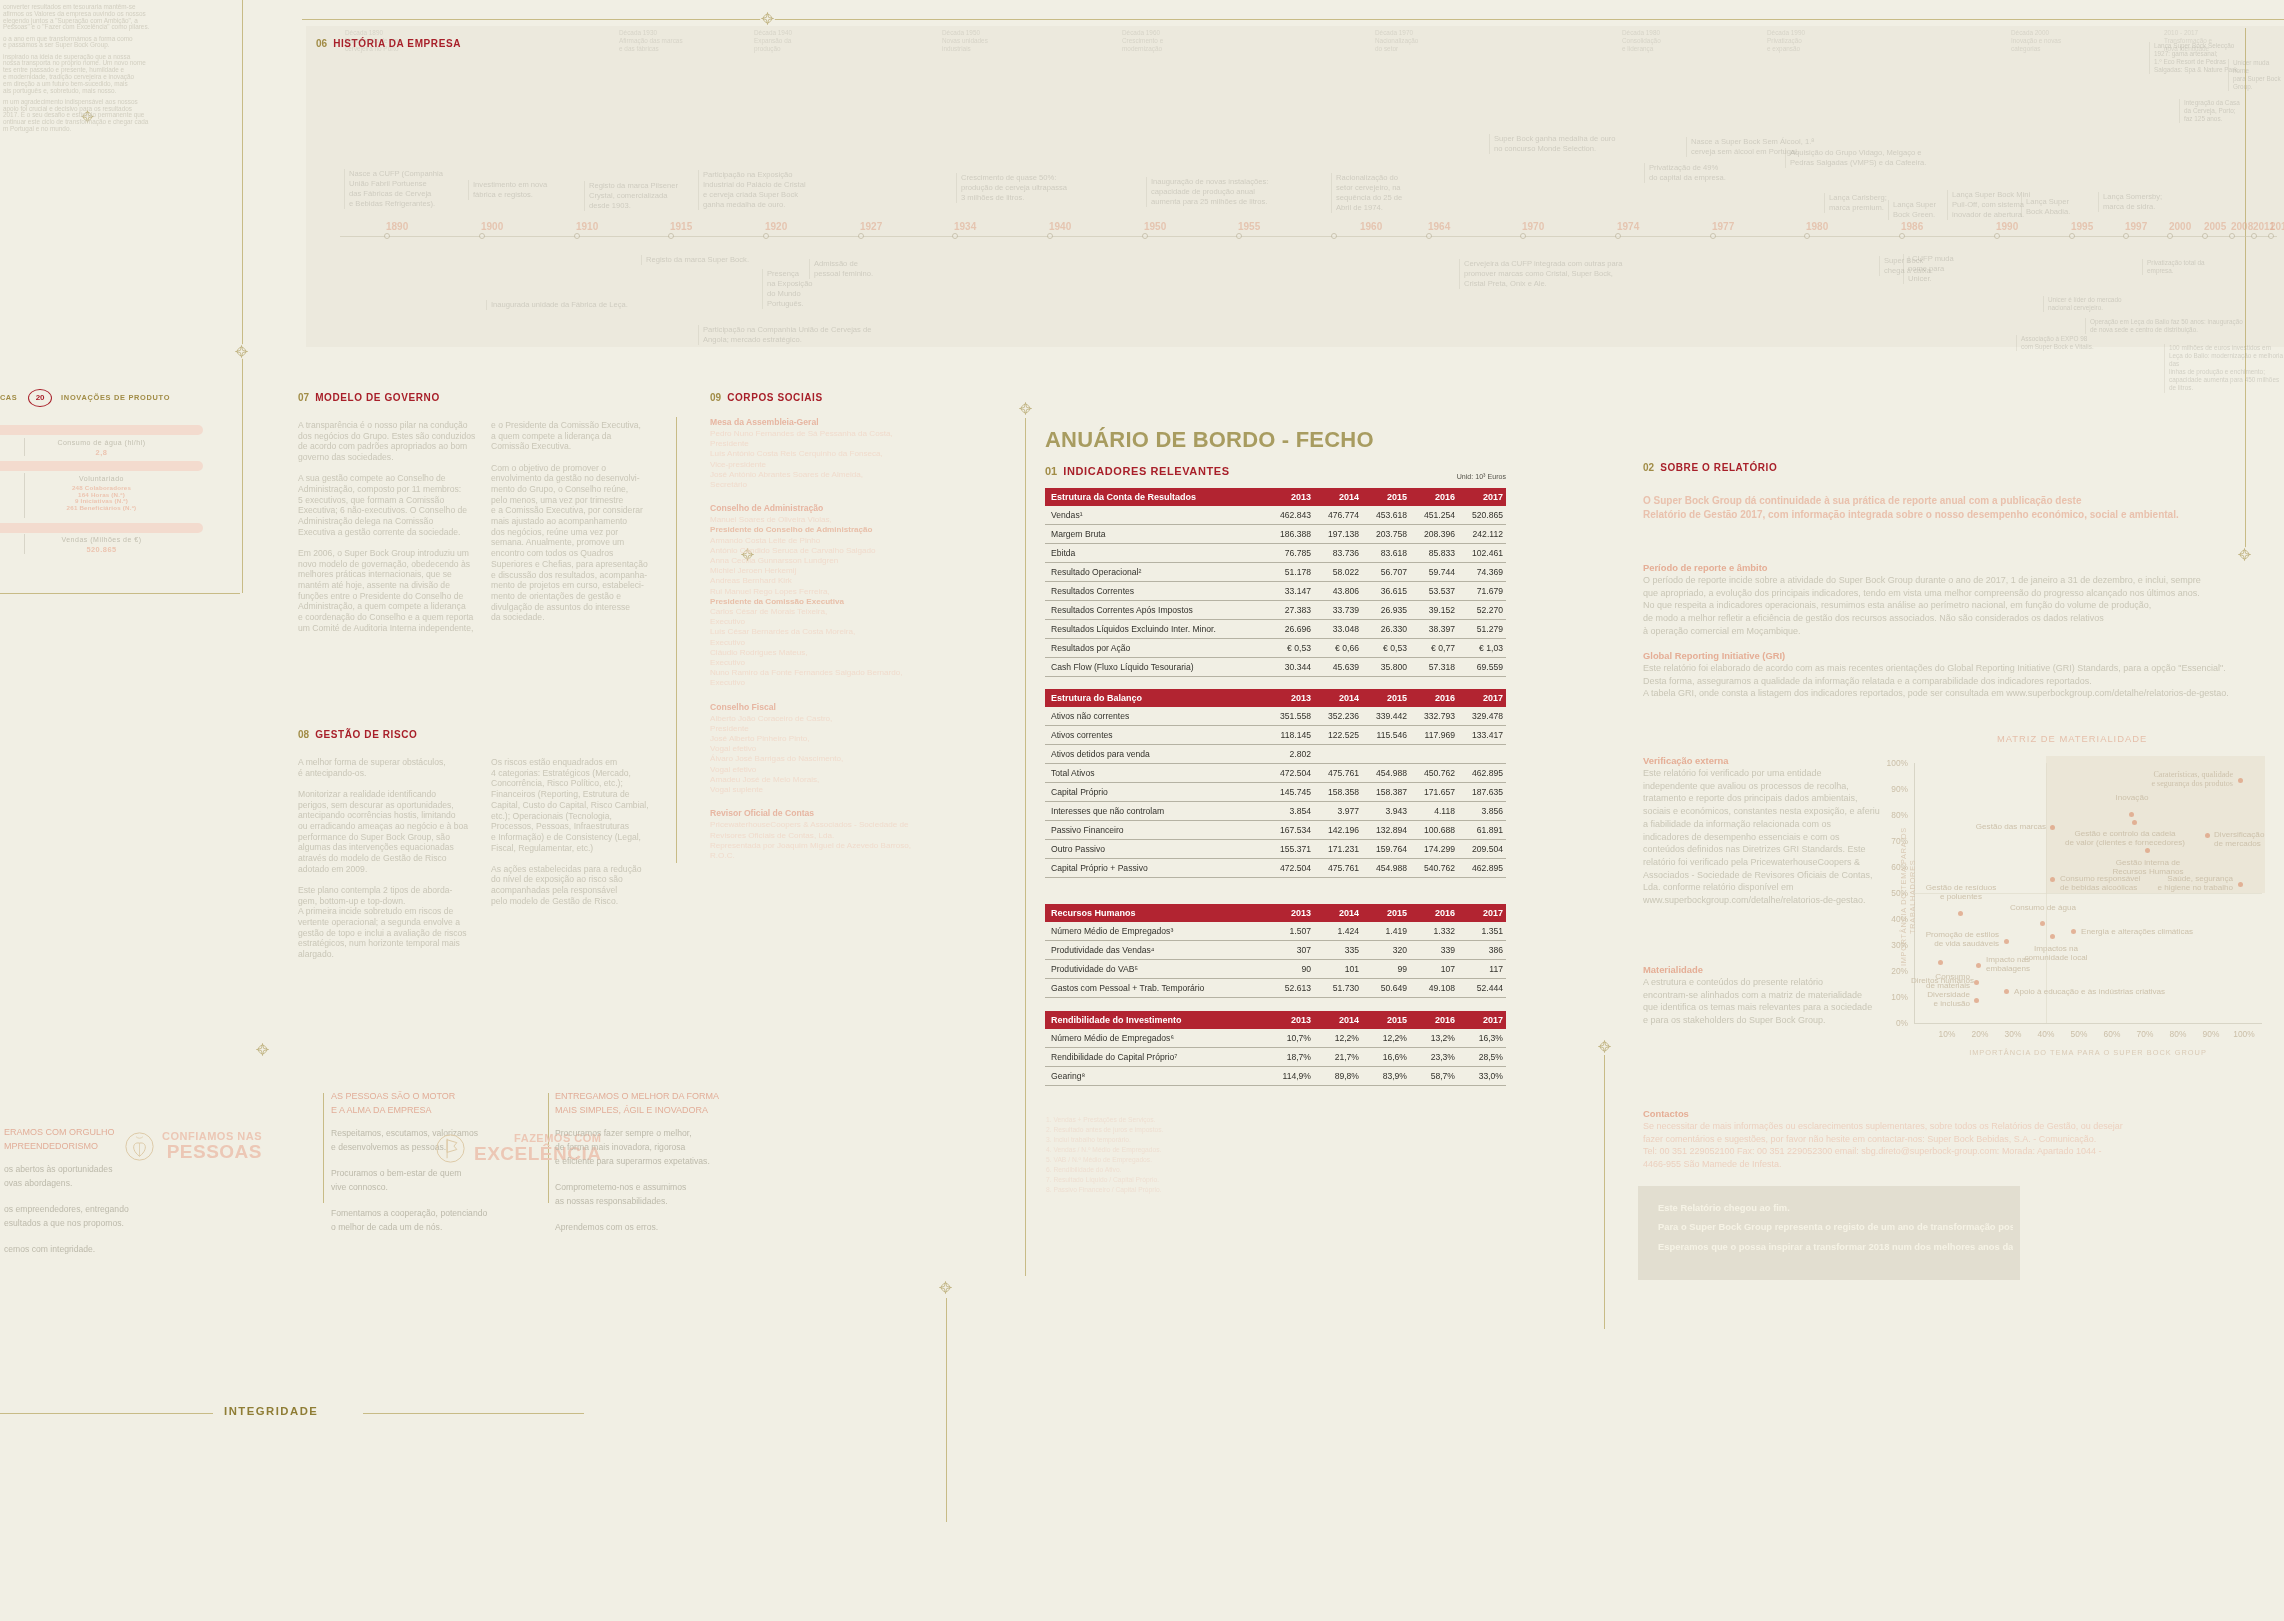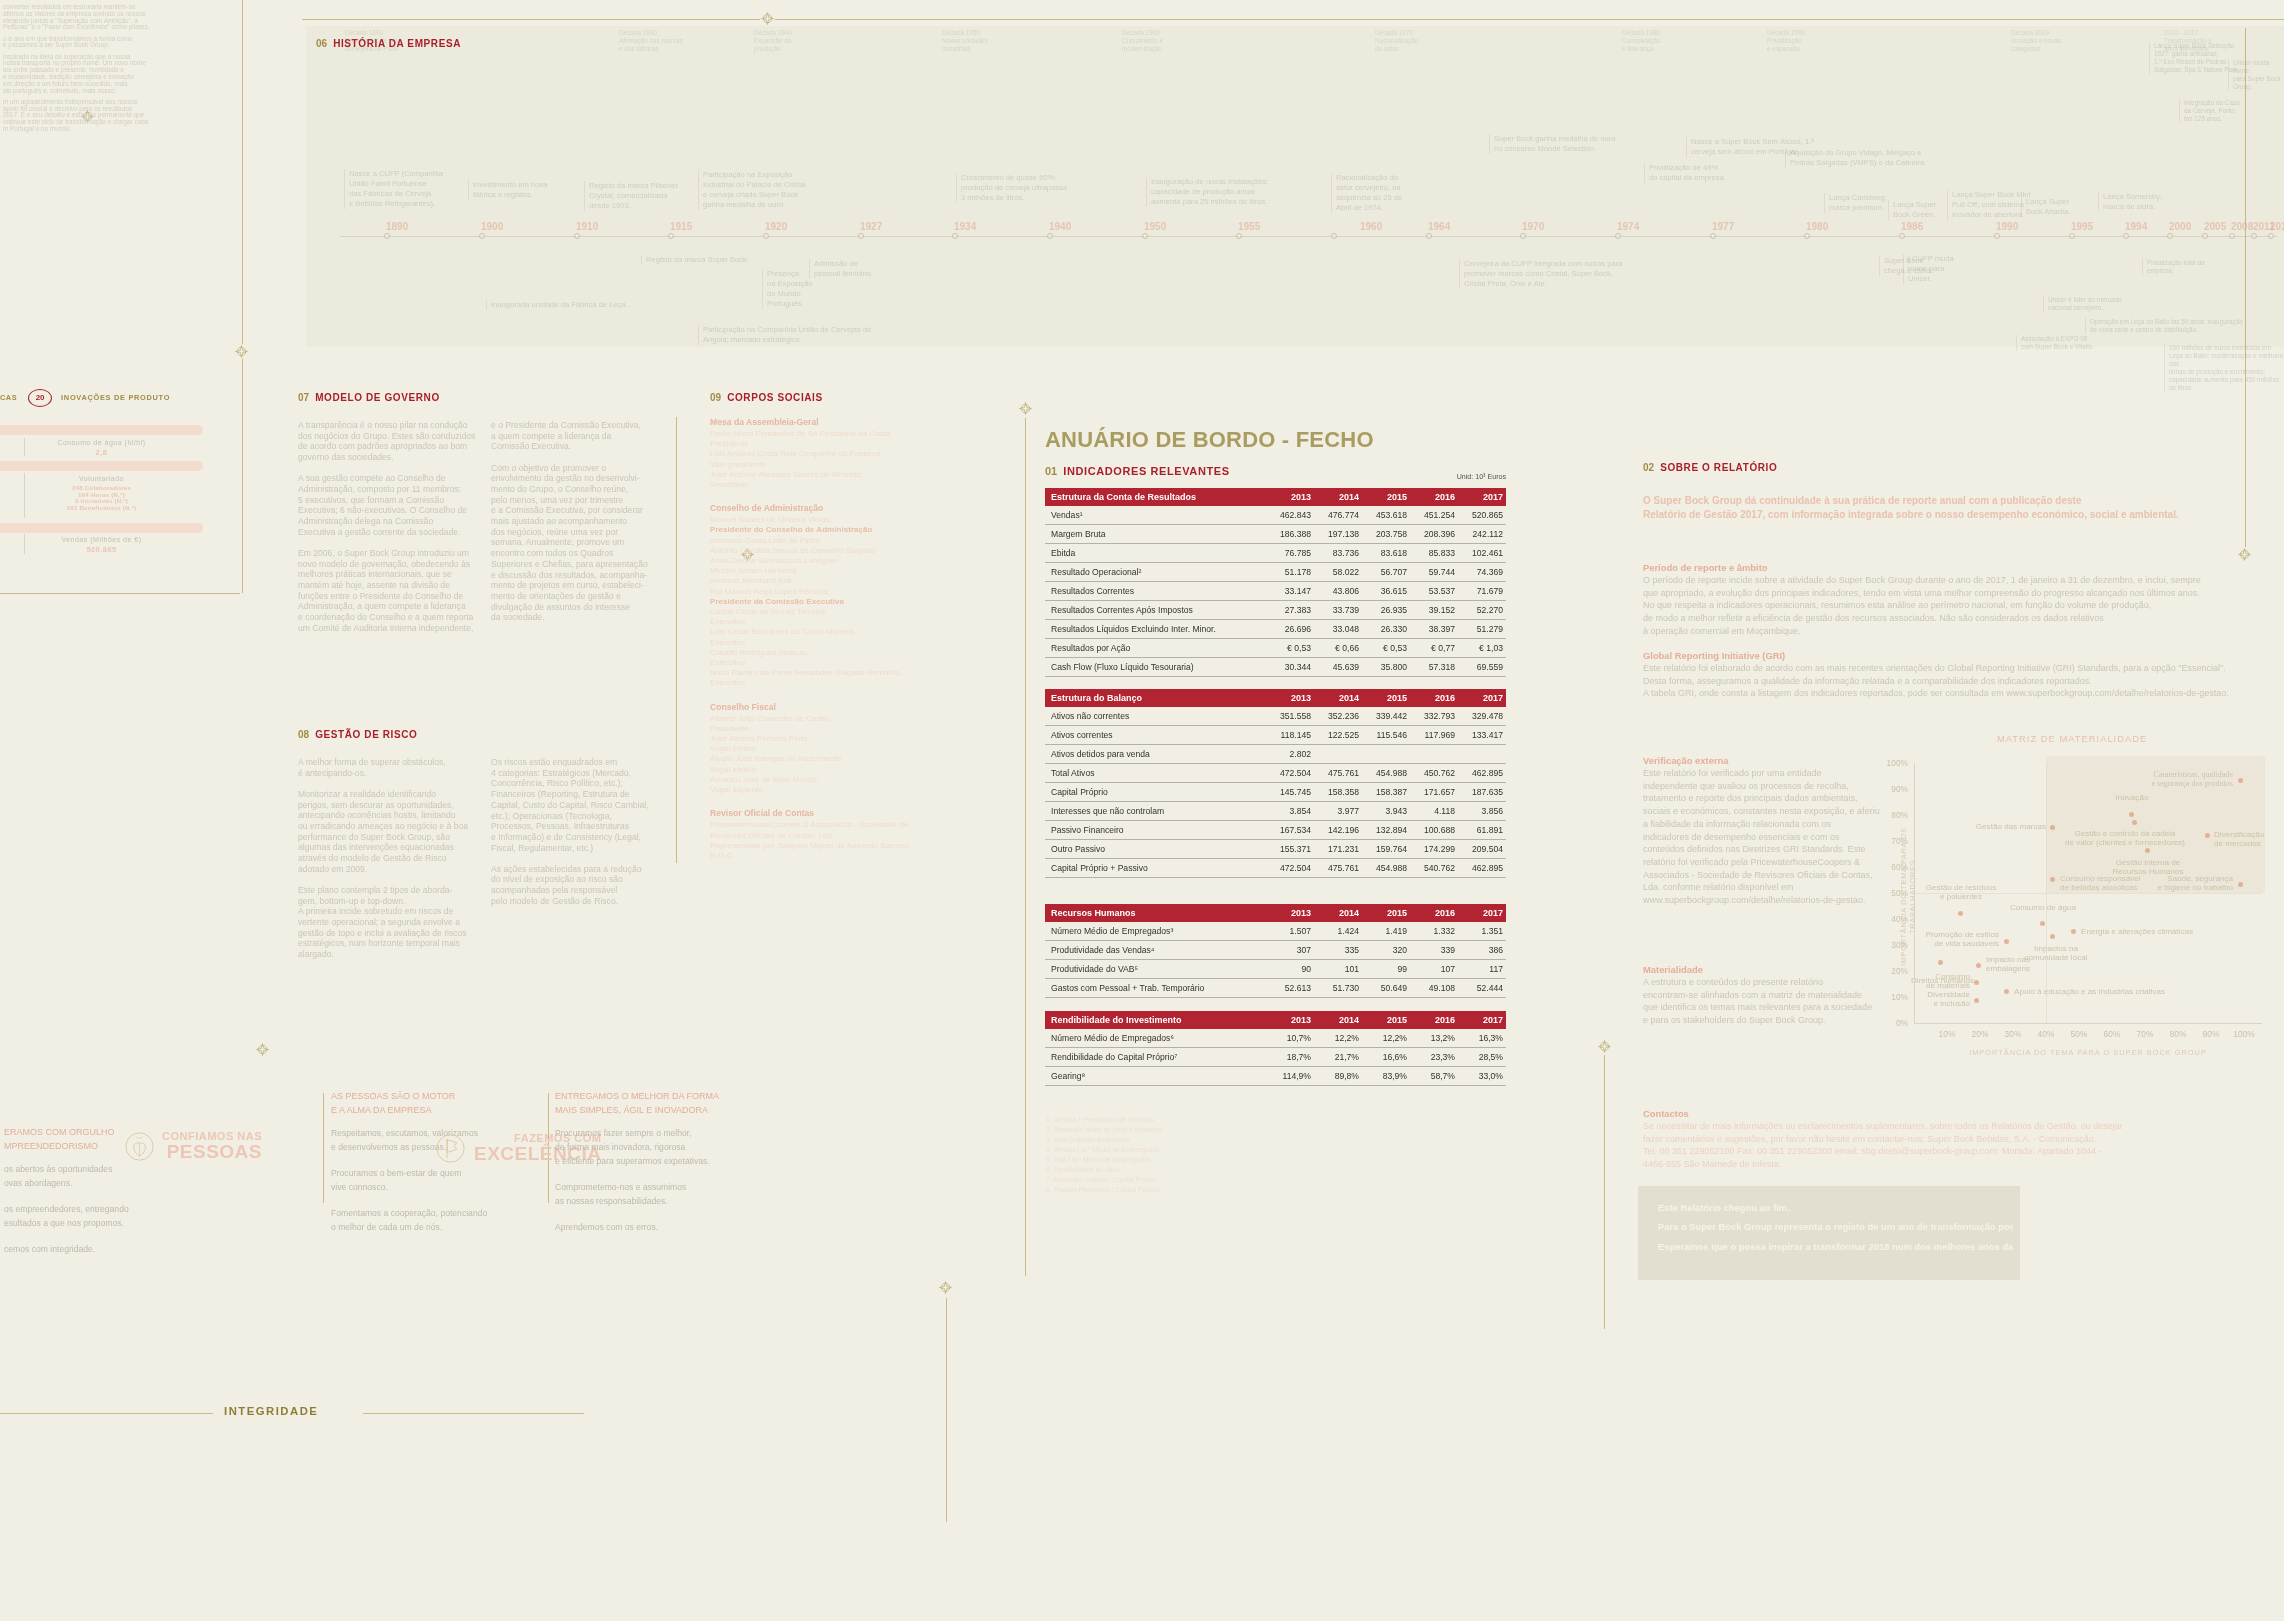--- a/index.html
+++ b/index.html
@@ -264,21 +264,21 @@
       <div class="tl-year" style="left: 1712px; top: 221px;">1977</div>
       <div class="tl-dot" style="left: 1710px; top: 233px;"></div>
       <div class="tl-year" style="left: 1806px; top: 221px;">1980</div>
       <div class="tl-dot" style="left: 1804px; top: 233px;"></div>
       <div class="tl-year" style="left: 1901px; top: 221px;">1986</div>
       <div class="tl-dot" style="left: 1899px; top: 233px;"></div>
       <div class="tl-year" style="left: 1996px; top: 221px;">1990</div>
       <div class="tl-dot" style="left: 1994px; top: 233px;"></div>
       <div class="tl-year" style="left: 2071px; top: 221px;">1995</div>
       <div class="tl-dot" style="left: 2069px; top: 233px;"></div>
-      <div class="tl-year" style="left: 2125px; top: 221px;">1994</div>
+      <div class="tl-year" style="left: 2125px; top: 221px;">1997</div>
       <div class="tl-dot" style="left: 2123px; top: 233px;"></div>
       <div class="tl-year" style="left: 2169px; top: 221px;">2000</div>
       <div class="tl-dot" style="left: 2167px; top: 233px;"></div>
       <div class="tl-year" style="left: 2204px; top: 221px;">2005</div>
       <div class="tl-dot" style="left: 2202px; top: 233px;"></div>
       <div class="tl-year" style="left: 2231px; top: 221px;">2008</div>
       <div class="tl-dot" style="left: 2229px; top: 233px;"></div>
       <div class="tl-year" style="left: 2253px; top: 221px;">2011</div>
       <div class="tl-dot" style="left: 2251px; top: 233px;"></div>
       <div class="tl-year" style="left: 2270px; top: 221px;">2014</div>

